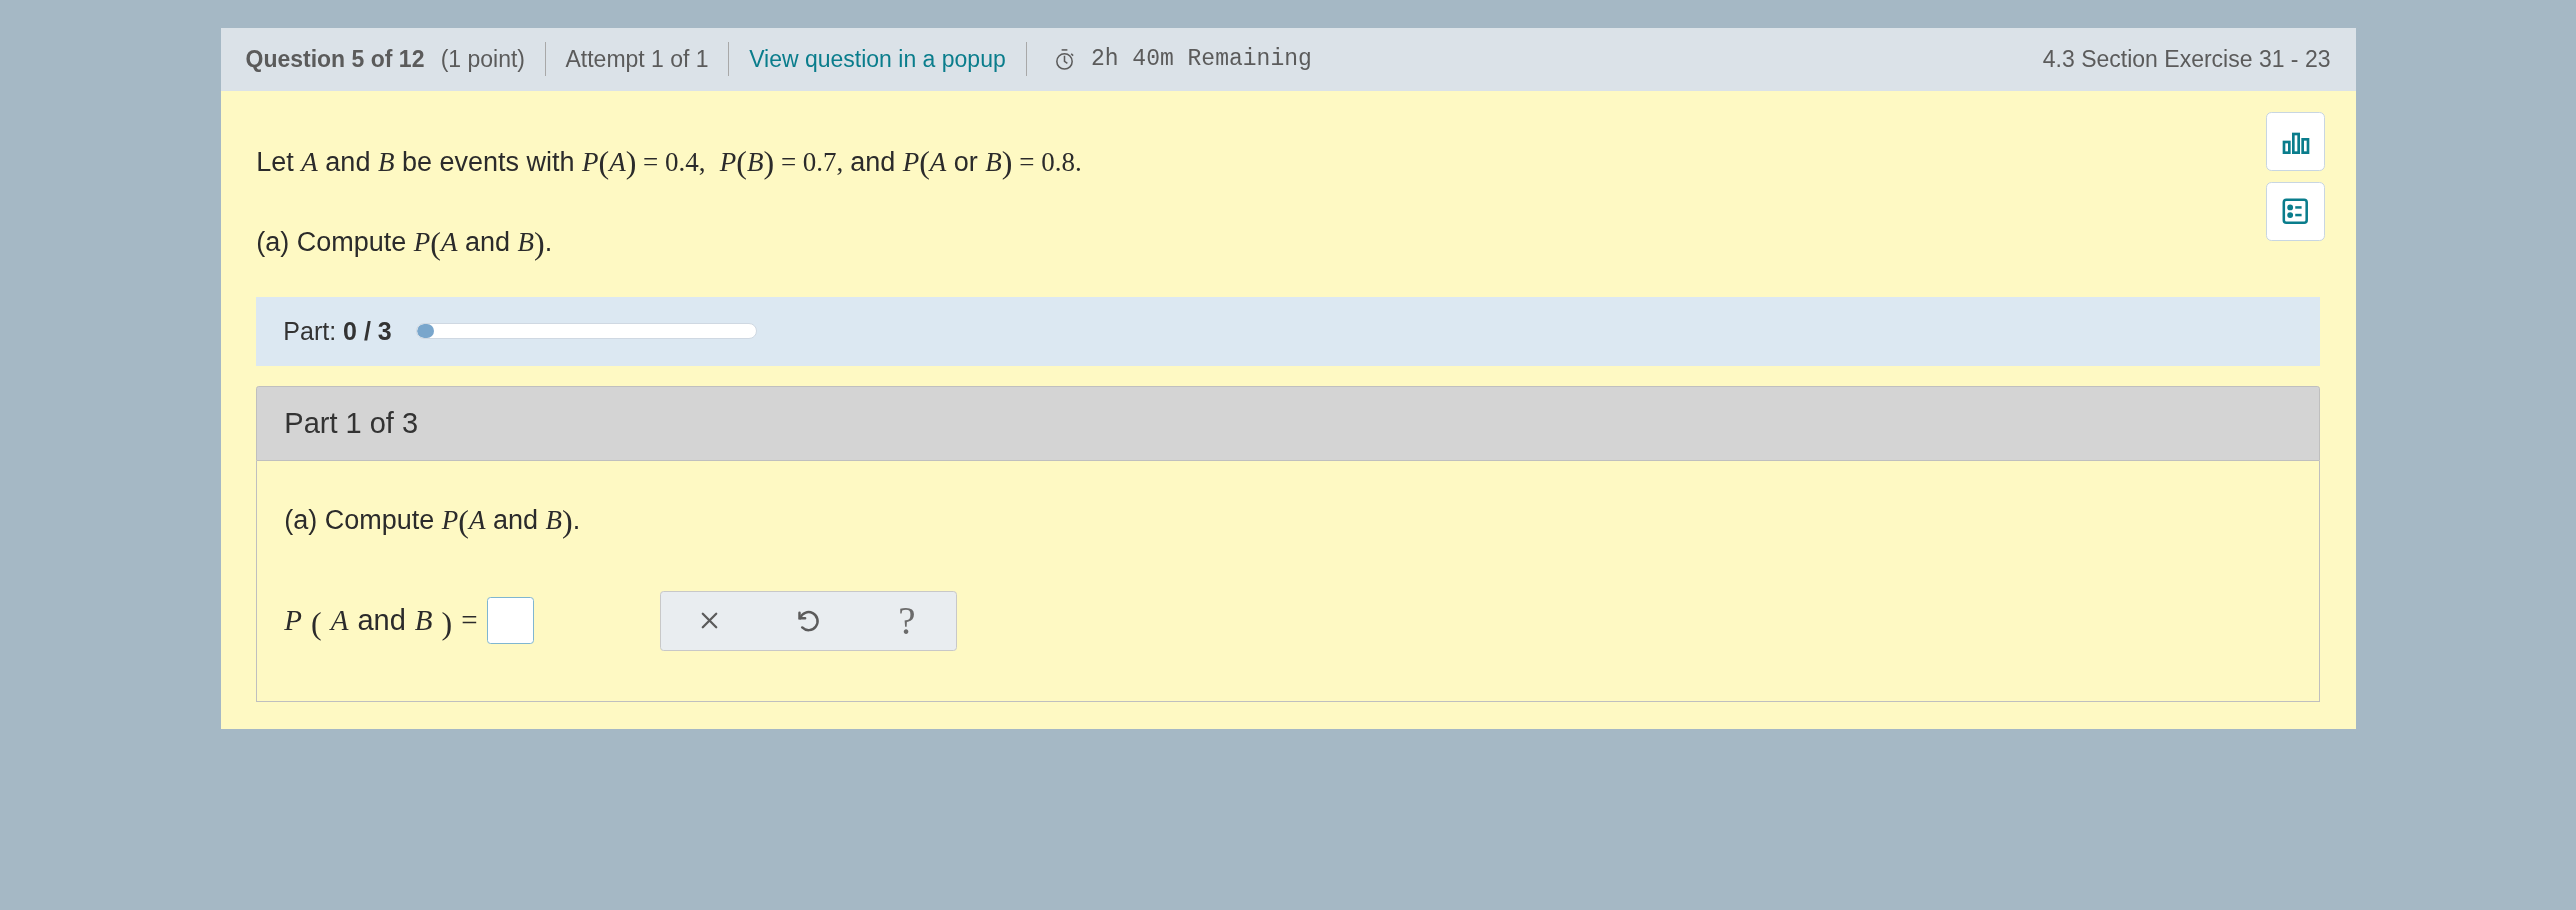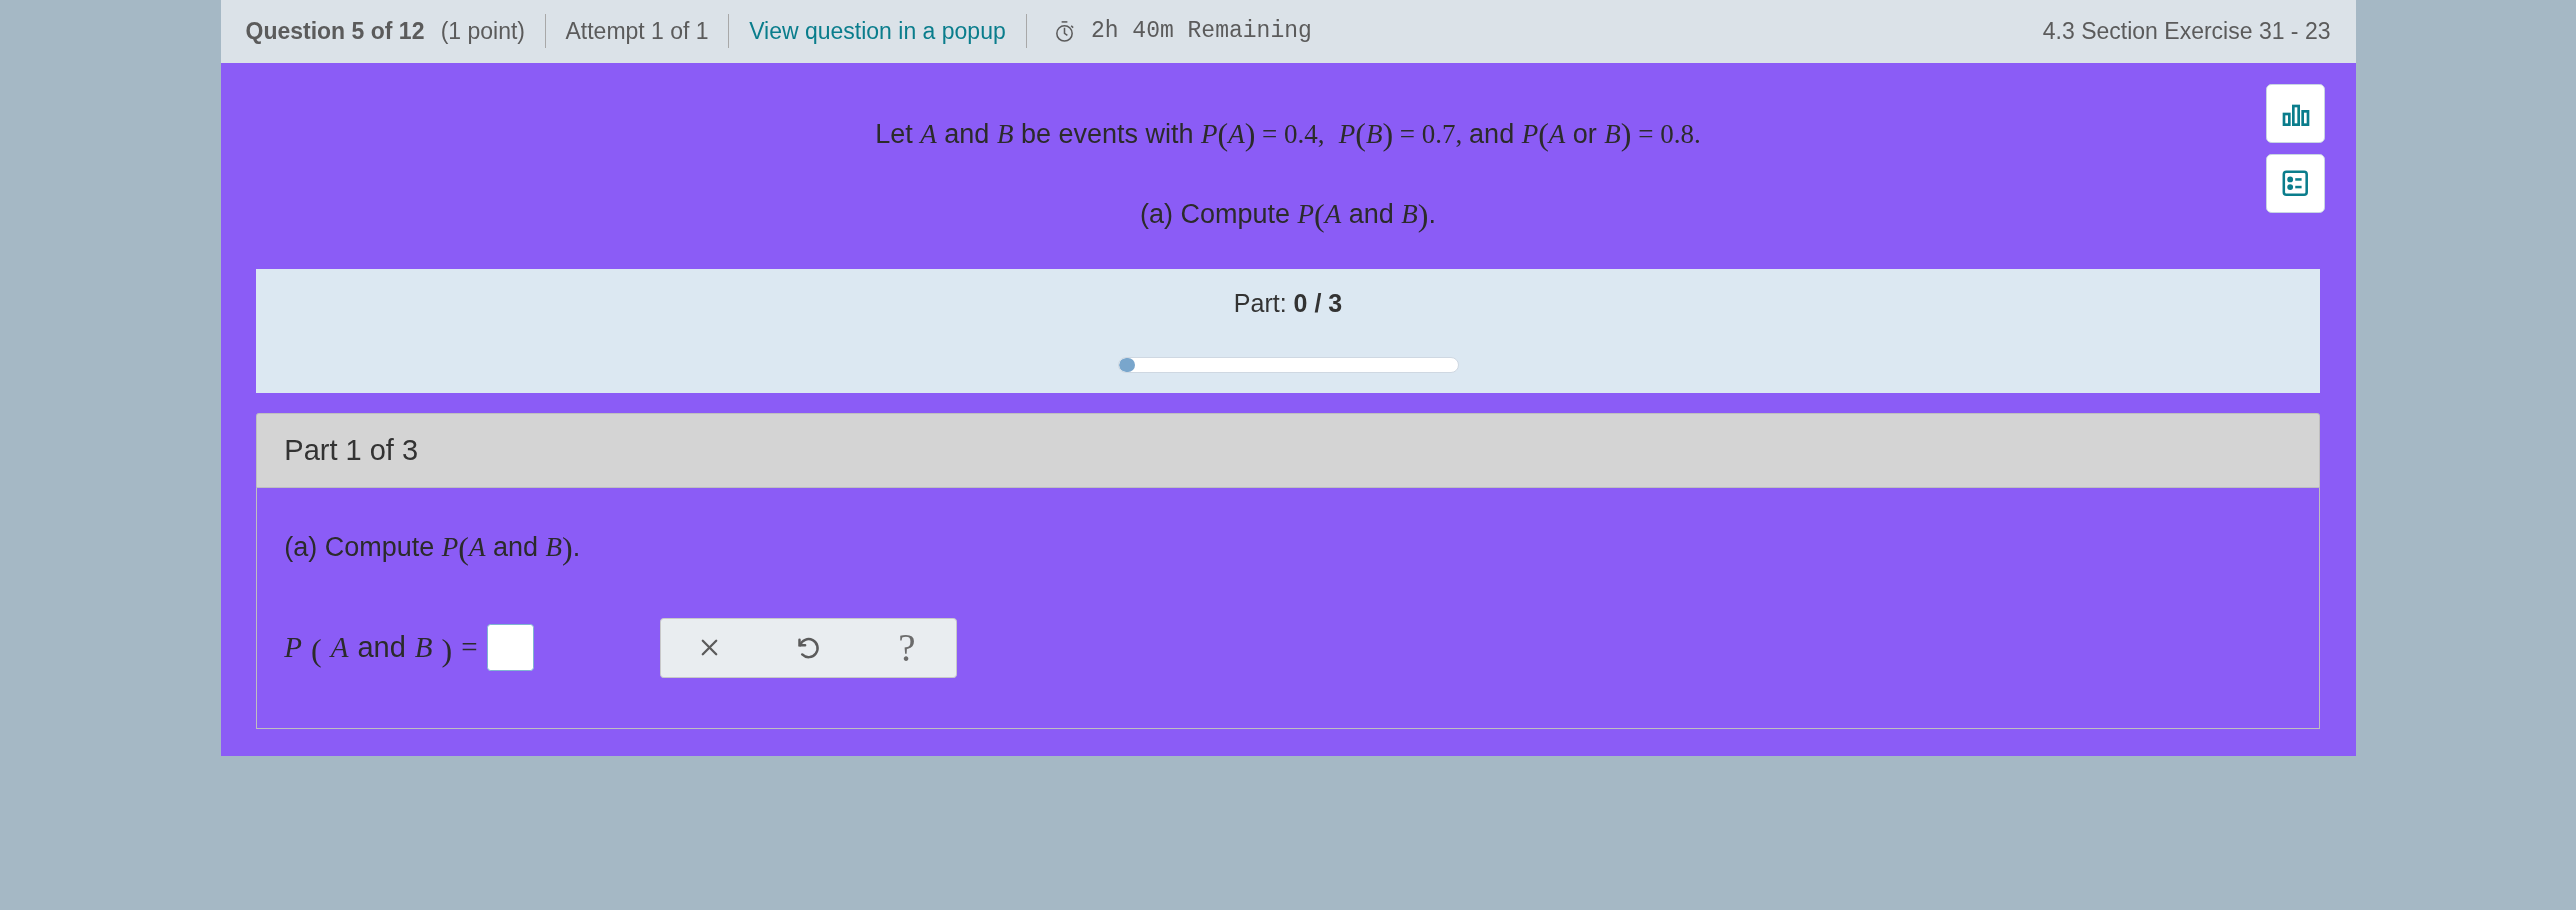--- a/index.html
+++ b/index.html
@@ -5,21 +5,22 @@
   * { box-sizing: border-box; margin: 0; padding: 0; }
   body {
     font-family: Verdana, Arial, sans-serif;
     background: #a5b8c5;
     display: flex;
     justify-content: center;
     padding: 0;
   }
   .container {
     width: 2135px;
-    background: #8b5cf6;
+    background: #fef9c3;
+    margin-top: 28px;
   }
   .header-bar {
     background: #dbe2e8;
     padding: 14.4px 25px;
     display: flex;
     align-items: center;
     gap: 7.2px;
     color: #5b5b5b;
     font-size: 23px;
   }
@@ -65,37 +66,35 @@
     background: #fff;
     display:flex; align-items:center; justify-content:center;
     cursor:pointer;
     color:#0a7d8c;
   }
   .qtext {
     font-size: 27px;
     color: #2b2b2b;
     line-height: 1.8;
     margin-bottom: 23px;
-    text-align: center;
   }
   .mi { font-style: italic; font-family: 'Times New Roman', serif; }
   .mn { font-family: 'Times New Roman', serif; }
   .mfun { font-style: italic; font-family:'Times New Roman', serif; }
   .bigp { font-family:'Times New Roman',serif; font-size:32px; position:relative; top:2.7px; }
   .part-progress {
     background: #dce8f2;
     padding: 20px 27px;
     font-size: 25px;
     color:#333;
     display:flex;
     align-items:center;
-    gap:39px;
+    gap:24px;
     margin-top: 27px;
     margin-bottom: 20px;
-    flex-direction: column;
   }
   .part-progress .pp-label b { font-weight:bold; }
   .prog-bar {
     width: 341px; height: 16px;
     background:#fff;
     border-radius:9px;
     border:0.9px solid #cfd8e2;
     position:relative;
     overflow:hidden;
   }

